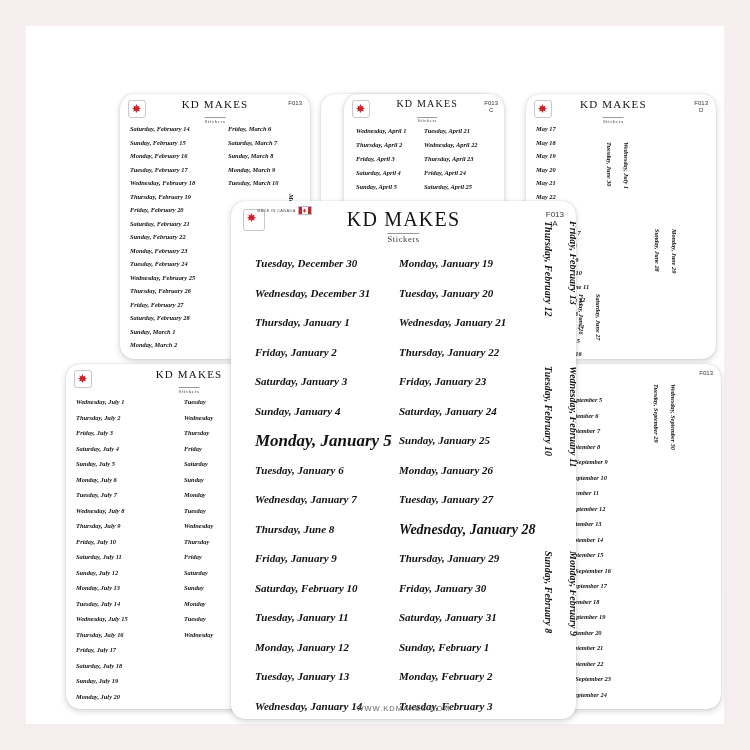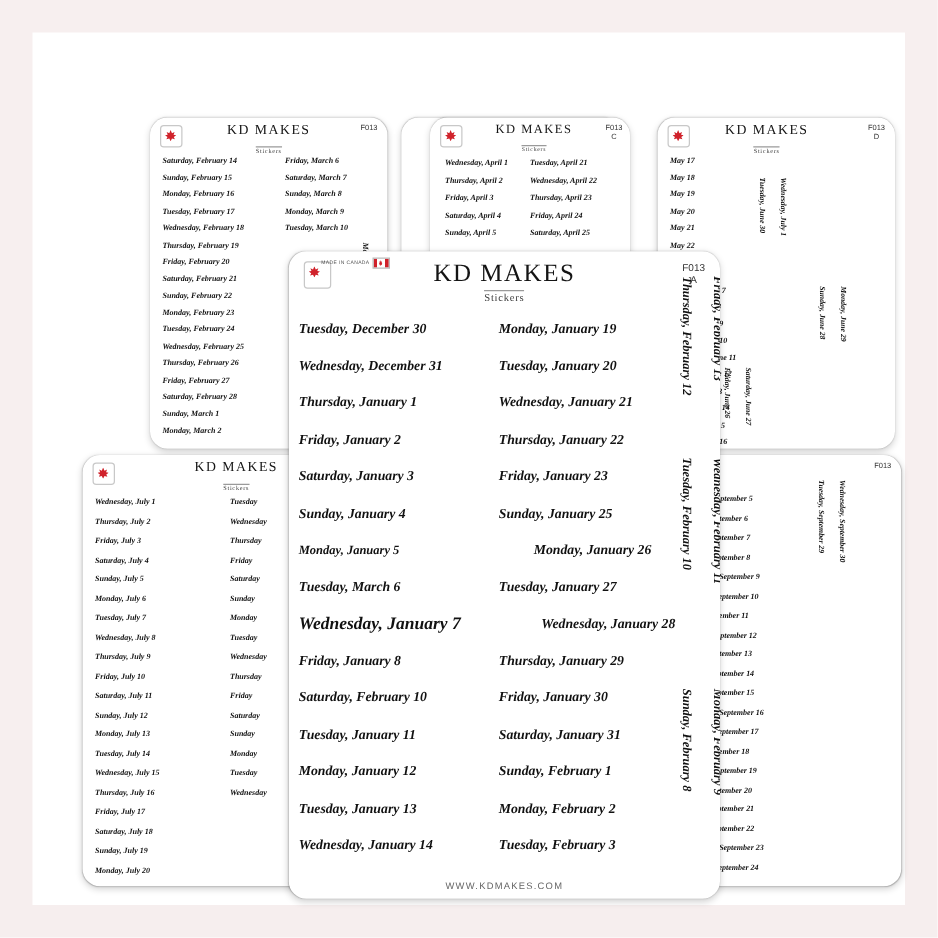--- a/index.html
+++ b/index.html
@@ -383,49 +383,51 @@
       </div>
       <div class="brand" style="top:8px;left:50%;">
         <div class="nm" style="font-size:20px;">KD MAKES</div>
         <div class="sub" style="font-size:8.5px;">Stickers</div>
       </div>
       <div class="code" style="font-size:8px;right:12px;top:9px;">
         <div>F013</div>
         <div>A</div>
       </div>
 
-      <div class="col" style="left:8px; top:48px;">
+      <div class="col" style="left:24px; top:48px;">
         <span class="d" style="font-size:11px;line-height:29.5px;">Tuesday, December 30</span>
         <span class="d" style="font-size:11px;line-height:29.5px;">Wednesday, December 31</span>
         <span class="d" style="font-size:11px;line-height:29.5px;">Thursday, January 1</span>
         <span class="d" style="font-size:11px;line-height:29.5px;">Friday, January 2</span>
         <span class="d" style="font-size:11px;line-height:29.5px;">Saturday, January 3</span>
         <span class="d" style="font-size:11px;line-height:29.5px;">Sunday, January 4</span>
-        <span class="d" style="font-size:10px;line-height:29.5px;">Monday, January 5</span>
-        <span class="d" style="font-size:11px;line-height:29.5px;">Tuesday, March 6</span>
-        <span class="d" style="font-size:14px;line-height:29.5px;">Wednesday, January 7</span>
-        <span class="d" style="font-size:11px;line-height:29.5px;">Friday, January 8</span>
+        <span class="d" style="font-size:17px;line-height:29.5px;">Monday, January 5</span>
+        <span class="d" style="font-size:11px;line-height:29.5px;">Tuesday, January 6</span>
+        <span class="d" style="font-size:11px;line-height:29.5px;">Wednesday, January 7</span>
+        <span class="d" style="font-size:11px;line-height:29.5px;">Thursday, June 8</span>
+        <span class="d" style="font-size:11px;line-height:29.5px;">Friday, January 9</span>
         <span class="d" style="font-size:11px;line-height:29.5px;">Saturday, February 10</span>
         <span class="d" style="font-size:11px;line-height:29.5px;">Tuesday, January 11</span>
         <span class="d" style="font-size:11px;line-height:29.5px;">Monday, January 12</span>
         <span class="d" style="font-size:11px;line-height:29.5px;">Tuesday, January 13</span>
         <span class="d" style="font-size:11px;line-height:29.5px;">Wednesday, January 14</span>
 
       </div>
 
       <div class="col" style="left:168px; top:48px;">
         <span class="d" style="font-size:11px;line-height:29.5px;">Monday, January 19</span>
         <span class="d" style="font-size:11px;line-height:29.5px;">Tuesday, January 20</span>
         <span class="d" style="font-size:11px;line-height:29.5px;">Wednesday, January 21</span>
         <span class="d" style="font-size:11px;line-height:29.5px;">Thursday, January 22</span>
         <span class="d" style="font-size:11px;line-height:29.5px;">Friday, January 23</span>
+        <span class="d" style="font-size:11px;line-height:29.5px;">Saturday, January 24</span>
         <span class="d" style="font-size:11px;line-height:29.5px;">Sunday, January 25</span>
-        <span class="d" style="font-size:11px;line-height:29.5px;margin-left:28px;">Monday, January 26</span>
+        <span class="d" style="font-size:11px;line-height:29.5px;">Monday, January 26</span>
         <span class="d" style="font-size:11px;line-height:29.5px;">Tuesday, January 27</span>
-        <span class="d" style="font-size:11px;line-height:29.5px;margin-left:34px;">Wednesday, January 28</span>
+        <span class="d" style="font-size:14px;line-height:29.5px;">Wednesday, January 28</span>
         <span class="d" style="font-size:11px;line-height:29.5px;">Thursday, January 29</span>
         <span class="d" style="font-size:11px;line-height:29.5px;">Friday, January 30</span>
         <span class="d" style="font-size:11px;line-height:29.5px;">Saturday, January 31</span>
         <span class="d" style="font-size:11px;line-height:29.5px;">Sunday, February 1</span>
         <span class="d" style="font-size:11px;line-height:29.5px;">Monday, February 2</span>
         <span class="d" style="font-size:11px;line-height:29.5px;">Tuesday, February 3</span>
 
       </div>
 
       <div class="vcol" style="left:312px; top:350px;">

